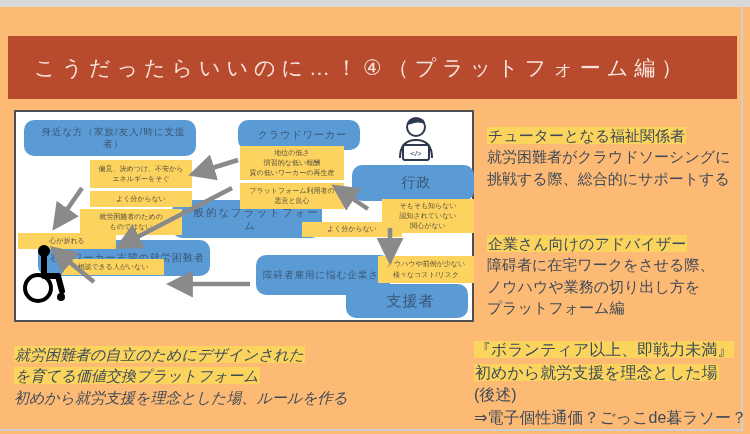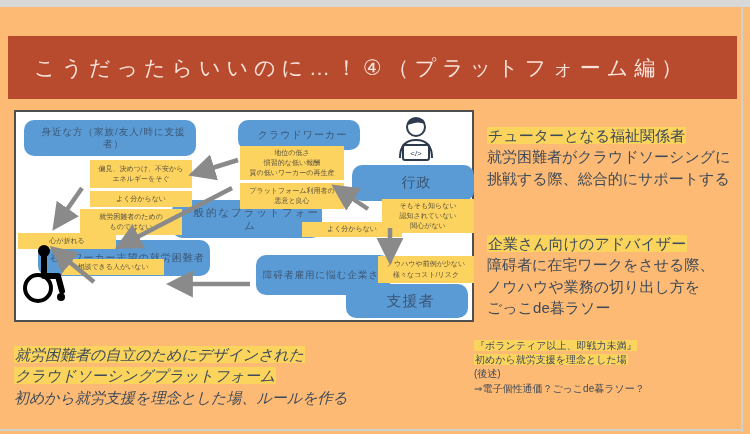--- a/index.html
+++ b/index.html
@@ -46,21 +46,21 @@
   .arrows  { position:absolute; left:0; top:0; width:460px; height:212px; z-index:4; pointer-events:none; }
   .dev-ic  { position:absolute; left:372px; top:2px;  width:54px; height:50px; z-index:1; }
   .whl-ic  { position:absolute; left:0px;  top:130px; width:52px; height:64px; z-index:5; }
 
   .note { position:absolute; font-size:15px; line-height:1.42; color:#3f4a58; z-index:6; }
   .note div { white-space:nowrap; }
   .hl { background:#fbd45e; padding:0 1px; }
   #note-tutor   { left:487px; top:125px; width:260px; }
   #note-adviser { left:487px; top:233px; width:260px; }
   #note-bl      { left:14px;  top:344px; width:460px;font-style:italic; }
-  #note-br      { left:474px; top:339px; width:272px; font-size:10px; }
+  #note-br      { left:474px; top:339px; width:272px; font-size:16px; }
 </style>
 </head>
 <body>
 
 <div class="slide">
   <div class="top-strip"></div>
   <div class="frame-right"></div>
   <div class="frame-bottom"></div>
 
   <div class="header">
@@ -130,26 +130,26 @@
   <div class="note" id="note-tutor">
     <div><span class="hl">チューターとなる福祉関係者</span></div>
     <div>就労困難者がクラウドソーシングに</div>
     <div>挑戦する際、総合的にサポートする</div>
   </div>
 
   <div class="note" id="note-adviser">
     <div><span class="hl">企業さん向けのアドバイザー</span></div>
     <div>障碍者に在宅ワークをさせる際、</div>
     <div>ノウハウや業務の切り出し方を</div>
-    <div>ごっこde暮ラソー</div>
+    <div>プラットフォーム編</div>
   </div>
 
   <div class="note" id="note-bl">
     <div><span class="hl">就労困難者の自立のためにデザインされた</span></div>
-    <div><span class="hl">クラウドソーシングプラットフォーム</span></div>
+    <div><span class="hl">を育てる価値交換プラットフォーム</span></div>
     <div>初めから就労支援を理念とした場、ルールを作る</div>
   </div>
 
   <div class="note" id="note-br">
     <div><span class="hl">『ボランティア以上、即戦力未満』</span></div>
     <div><span class="hl">初めから就労支援を理念とした場</span></div>
     <div>(後述)</div>
     <div>⇒電子個性通価？ごっこde暮ラソー？</div>
   </div>
 </div>

